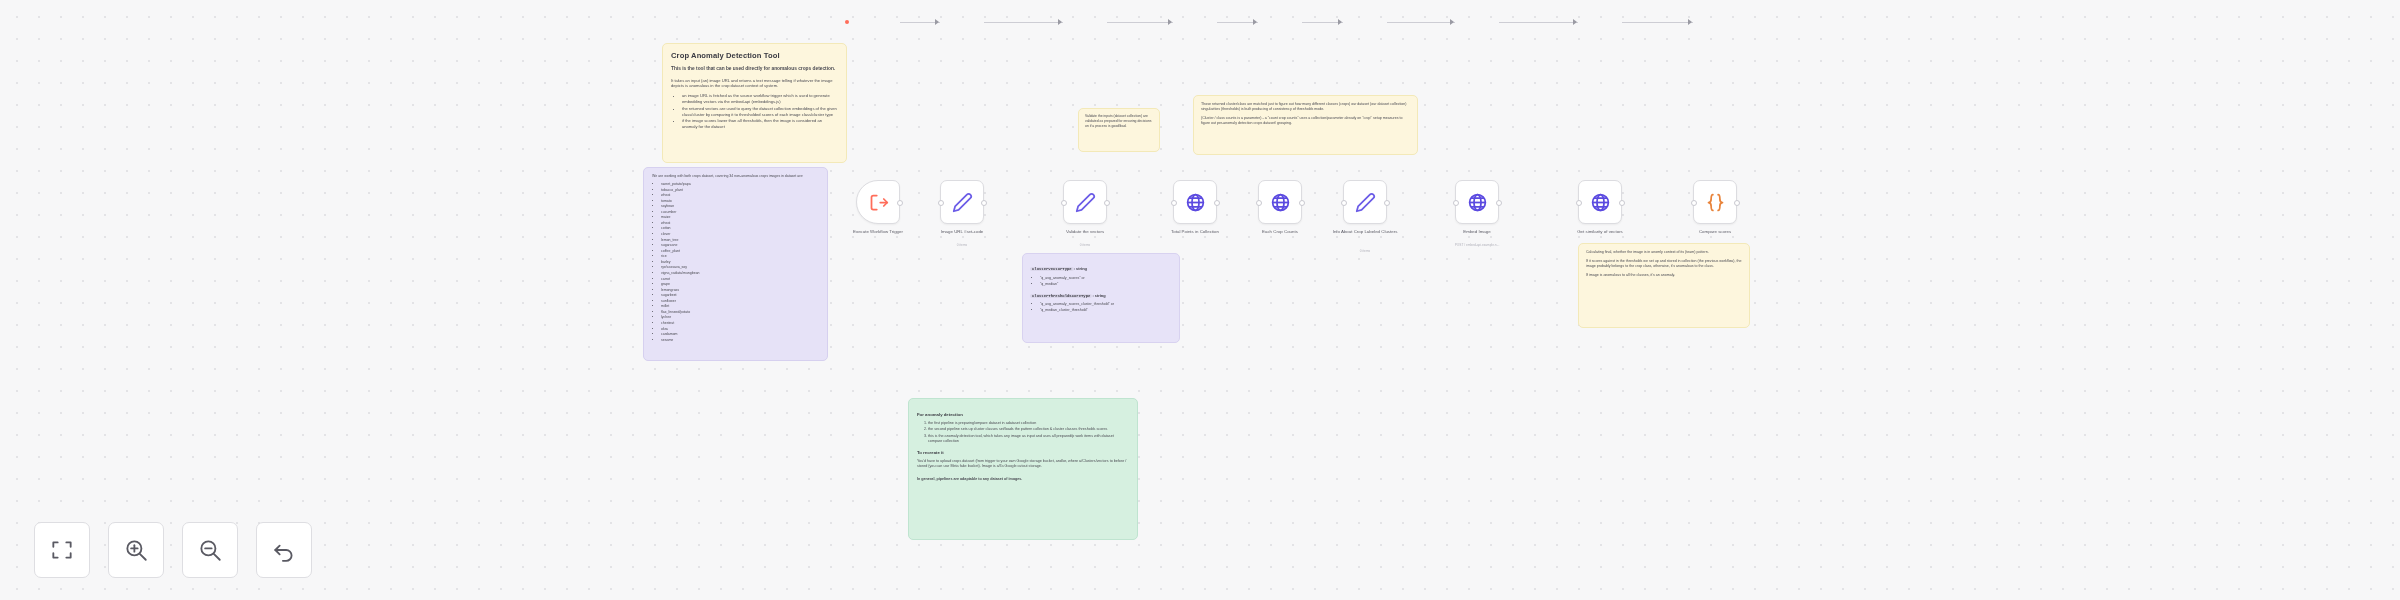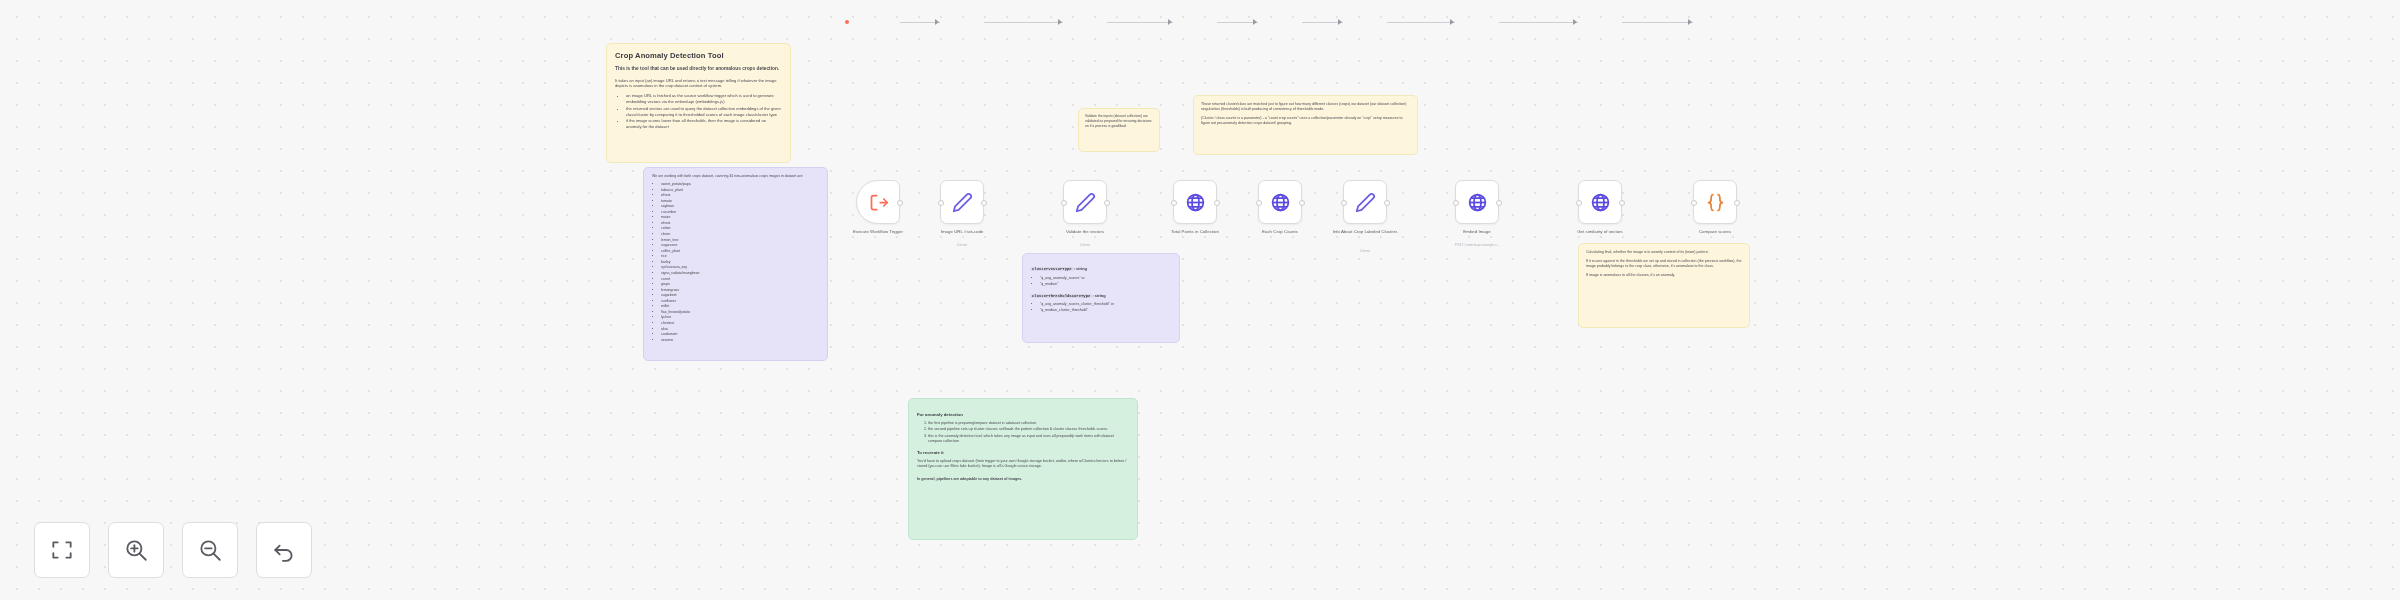--- a/index.html
+++ b/index.html
@@ -47,21 +47,21 @@
   .note li { margin: 0 0 1px 0; }
   .note .code {
     font-family: "Liberation Mono", monospace;
     background: rgba(0,0,0,.05);
     border-radius: 2px;
     padding: 0 2px;
   }
 
   
   #note-main {
-    left: 606px; top: 43px; width: 185px; height: 120px;
+    left: 662px; top: 43px; width: 185px; height: 120px;
     font-size: 4.1px; padding: 7px 8px;
   }
   #note-main h3 { font-size: 7.6px; letter-spacing: .1px; }
   #note-main .lead { font-size: 4.8px; font-weight: 700; margin-bottom: 5px; }
 
   
   #note-crops {
     left: 643px; top: 167px; width: 185px; height: 194px;
     font-size: 3.5px; padding: 6px 8px;
   }

